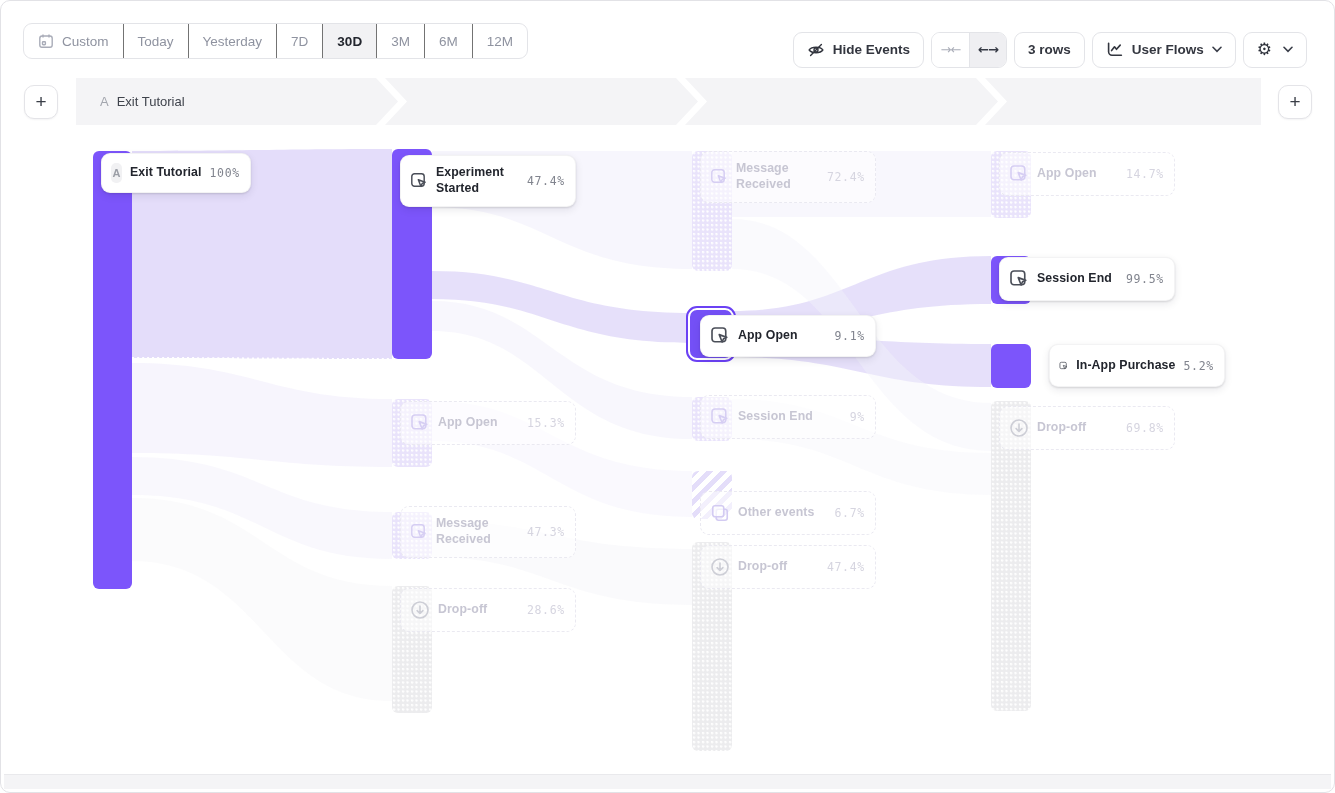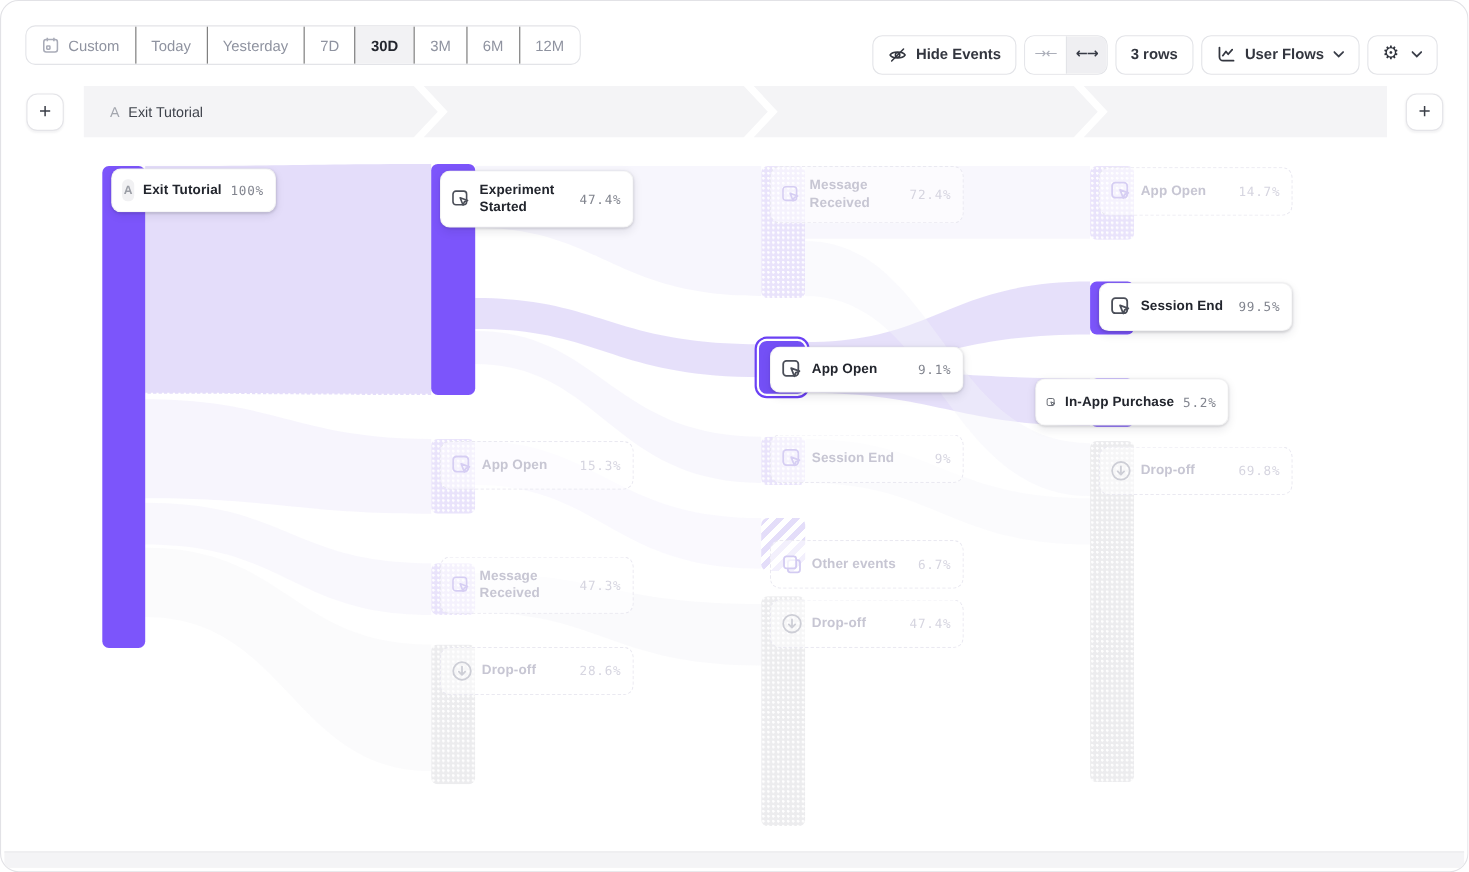--- a/index.html
+++ b/index.html
@@ -1,18 +1,18 @@
 <!DOCTYPE html>
 <html><head>
 <meta charset="utf-8">
 <style>
   * { margin:0; padding:0; box-sizing:border-box; }
   html,body { background:#fff; }
   body { font-family:"Liberation Sans", sans-serif; width:1335px; height:793px; position:relative; }
-  .app { position:absolute; inset:0; background:#fff; border:1px solid #E2E2E6; border-radius:17px; overflow:hidden; }
+  .app { position:absolute; inset:0; background:#fff; border:1px solid #E2E2E6; border-radius:10px; overflow:hidden; }
 
   
   .toolbar { position:absolute; top:22px; left:22px; right:27px; height:36px; display:flex; justify-content:space-between; align-items:center; z-index:5; }
   .seg-group { display:flex; align-items:stretch; height:36px; border:1px solid #E3E4E8; border-radius:9px; background:#fff; overflow:hidden; }
   .seg-cell { display:flex; align-items:center; gap:8px; padding:0 14px; font-size:13.5px; color:#8F93A0; font-weight:500; border-left:1px solid #737373; cursor:pointer; white-space:nowrap; }
   .seg-cell:first-child { border-left:none; }
   .seg-cell.selected { background:#F2F2F4; color:#23262E; font-weight:700; }
   .right-cluster { display:flex; gap:7px; align-items:center;margin-top:17px; }
   .tb-btn { display:flex; align-items:center; gap:8px; height:36px; padding:0 13px; border:1px solid #E3E4E8; border-radius:9px; background:#fff; font-size:13.5px; font-weight:600; color:#33363F; cursor:pointer; white-space:nowrap; }
   .arrow-seg { display:flex; height:36px; border:1px solid #E3E4E8; border-radius:9px; overflow:hidden; }
@@ -278,21 +278,21 @@
     <span class="pct">14.7%</span>
   </div>
   <div class="card active" style="left:998px; top:256px; height:44px;">
     <svg class="icon-ev" width="20" height="20" viewBox="0 0 16 16" fill="none" stroke="currentColor" stroke-width="1.3" stroke-linejoin="round">
         <rect x="1.6" y="1.6" width="11" height="11" rx="2.4"></rect>
         <path d="M7.4 6.9 L13.4 9.1 L10.8 10.2 L9.7 12.8 Z" fill="#fff"></path>
       </svg>
     <span class="label">Session End</span>
     <span class="pct">99.5%</span>
   </div>
-  <div class="card active" style="left:940px; top:343px; height:43px;">
+  <div class="card active" style="left:1048px; top:343px; height:43px;">
     <svg class="icon-ev" width="20" height="20" viewBox="0 0 16 16" fill="none" stroke="currentColor" stroke-width="1.3" stroke-linejoin="round">
         <rect x="1.6" y="1.6" width="11" height="11" rx="2.4"></rect>
         <path d="M7.4 6.9 L13.4 9.1 L10.8 10.2 L9.7 12.8 Z" fill="#fff"></path>
       </svg>
     <span class="label">In-App Purchase</span>
     <span class="pct">5.2%</span>
   </div>
   <div class="card faded" style="left:998px; top:405px; height:44px;">
     <svg class="icon-drop" width="20" height="20" viewBox="0 0 16 16" fill="none" stroke="currentColor" stroke-width="1.3" stroke-linecap="round" stroke-linejoin="round">
         <circle cx="8" cy="8" r="6.4"></circle>

